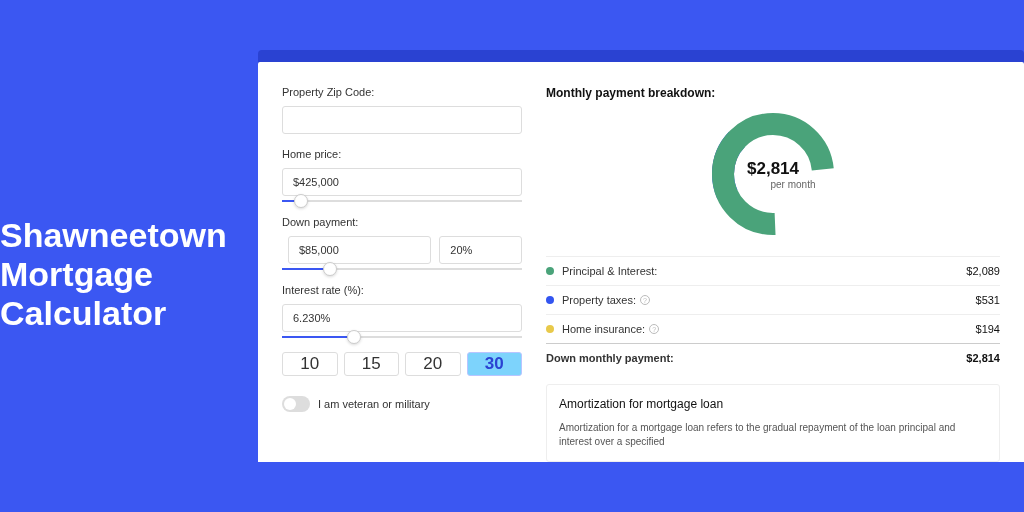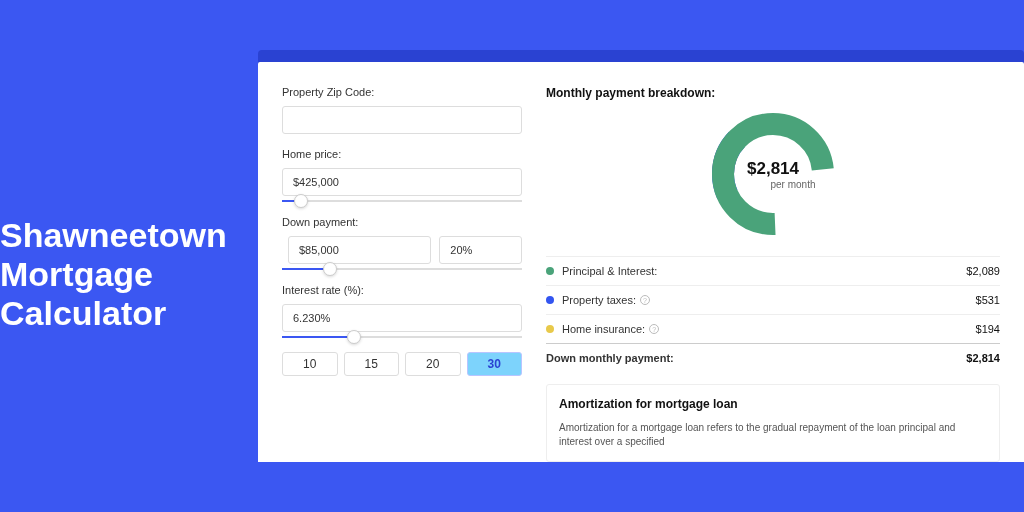--- a/index.html
+++ b/index.html
@@ -90,21 +90,21 @@
 .dp-row { display: flex; gap: 8px; padding-left: 6px; }
 .dp-row .text-input:first-child { flex: 2; }
 .dp-row .text-input:last-child { flex: 1; }
 .period-row { display: flex; gap: 6px; }
 .period-btn {
   flex: 1;
   height: 24px;
   border: 1px solid #ddd;
   border-radius: 3px;
   background: #fff;
-  font-size: 12px;
+  font-size: 17px;
   color: #333;
   cursor: pointer;
 }
 .period-btn.active {
   background: #7dd3fc;
   border-color: #b8c5ff;
   color: #2a42d2;
   font-weight: 600;
 }
 .toggle-row {
@@ -188,21 +188,21 @@
   justify-content: center;
   font-size: 7px;
   color: #bbb;
 }
 .amort-box {
   border: 1px solid #eee;
   border-radius: 3px;
   padding: 12px;
   margin-top: 12px;
 }
-.amort-title { font-size: 12px; font-weight: 700; color: #111; margin-bottom: 10px; }
+.amort-title { font-size: 12px; font-weight: 400; color: #111; margin-bottom: 10px; }
 .amort-text { font-size: 10px; color: #555; line-height: 1.4; }
 </style>
 </head>
 <body>
 
 <div class="outer">
   <h1 class="title">Shawneetown Mortgage Calculator</h1>
 
   <div class="card-shadow">
     <div class="card">
@@ -246,20 +246,26 @@
 
         <div class="form-group">
           <div class="period-row">
             <button class="period-btn">10</button>
             <button class="period-btn">15</button>
             <button class="period-btn">20</button>
             <button class="period-btn active">30</button>
           </div>
         </div>
 
+        <div class="toggle-row">
+          <div class="toggle">
+            <div class="toggle-knob"></div>
+          </div>
+          <span class="toggle-label">I am veteran or military</span>
+        </div>
 
       </div>
 
       <div class="right-col">
         <div class="section-title">Monthly payment breakdown:</div>
 
         <div class="donut-wrap">
           <div class="donut-box">
             <svg width="124" height="124" viewBox="0 0 124 124">
 

